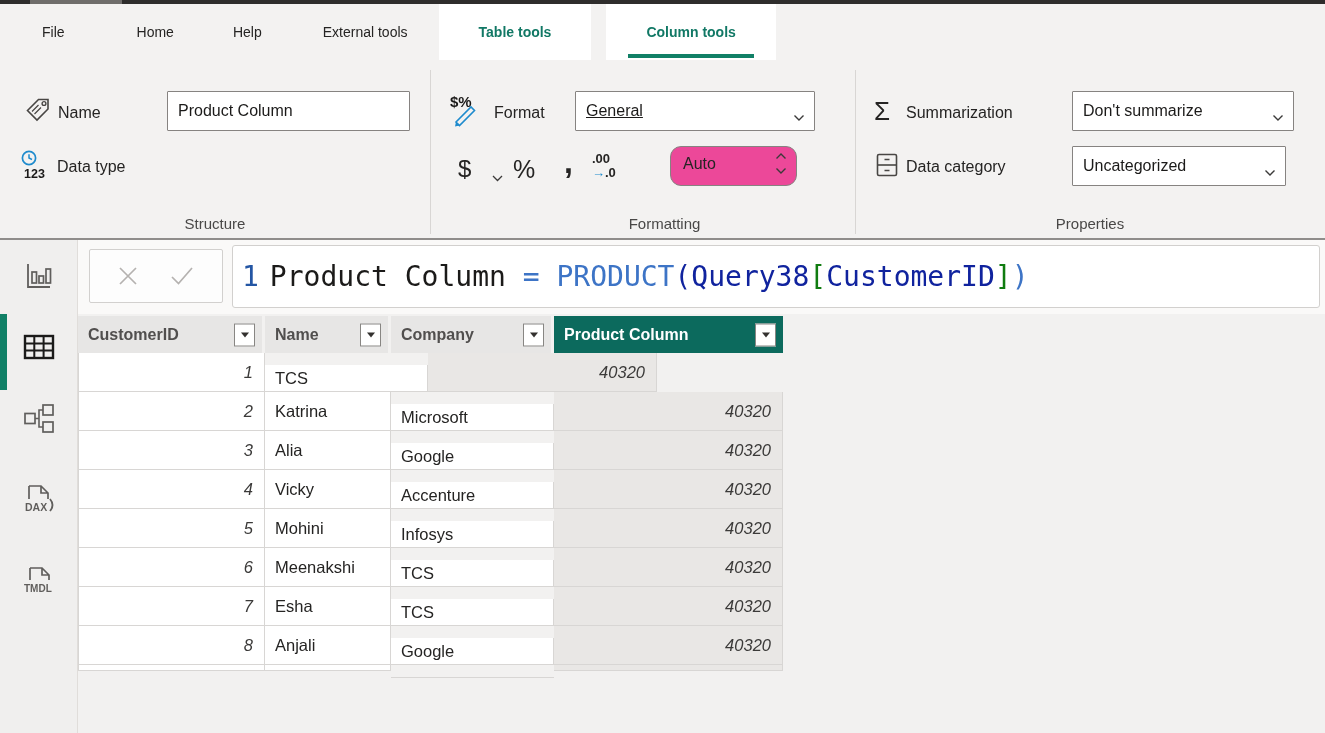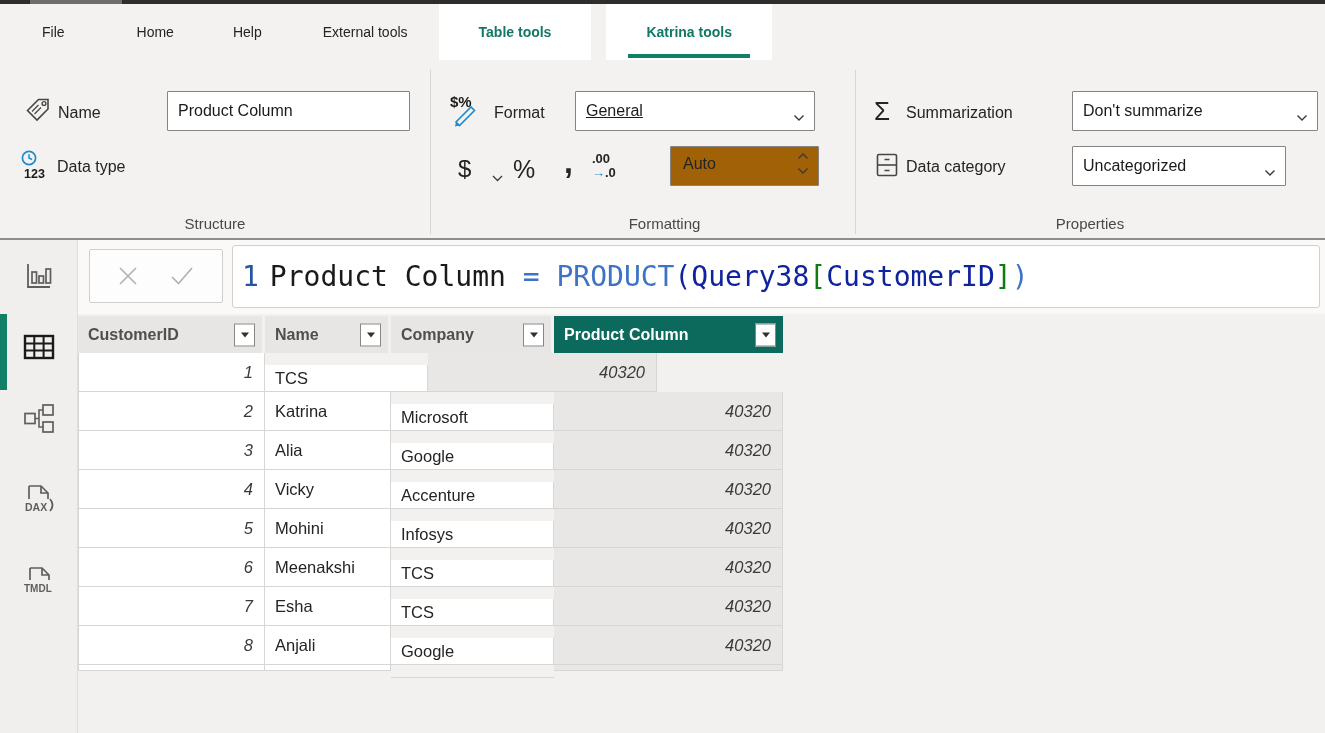--- a/index.html
+++ b/index.html
@@ -46,27 +46,27 @@
   .i-format { left:448px; top:33px; }
   .l-format { left:494px; top:44px; }
   .v-format { left:575px; top:31px; width:240px;text-decoration:underline; }
   .ib { position:absolute; color:#252423; cursor:default; }
   .i-dollar { left:458px; top:95px; font-size:24px; }
   .i-dchev { left:492px; top:108px; }
   .i-pct { left:513px; top:95px; font-size:25px; }
   .i-comma { left:564px; top:84px; font-size:32px; font-weight:700; }
   .i-dec { left:592px; top:92px; font-size:13px; font-weight:700; line-height:14px; text-align:left; width:36px; }
   .i-dec .arr { color:#1e8bcd; }
-  .spin { position:absolute; left:670px; top:86px; width:149px; height:40px; background:#a16207; border:1px solid #868381; border-radius:1px; }
+  .spin { position:absolute; left:670px; top:86px; width:127px; height:40px; background:#ec4899; border:1px solid #868381; border-radius:11px; }
   .spin .val { position:absolute; left:12px; top:8px; font-size:16px; }
   .spin .updown { position:absolute; right:9px; top:5px; display:flex; flex-direction:column; gap:7px; }
 
   .i-sigma { left:874px; top:36px; font-size:26px; font-weight:400; }
   .l-sum { left:906px; top:44px; }
-  .v-sum { left:1072px; top:31px; width:246px; }
+  .v-sum { left:1072px; top:31px; width:222px; }
   .i-cat { left:874px; top:92px; }
   .l-cat { left:906px; top:98px; }
   .v-cat { left:1072px; top:86px; width:214px; }
 
   
   .content { position:absolute; top:240px; left:0; right:0; bottom:0; }
   .sidebar { position:absolute; left:0; top:0; bottom:0; width:78px; background:#f0efee; border-right:1px solid #e0ddda; }
   .sideitem { position:absolute; left:0; width:78px; display:flex; justify-content:center; cursor:default; }
   .si-report { top:18px; } .si-data { top:88px; } .si-model { top:160px; } .si-dax { top:242px; } .si-tmdl { top:324px; }
   .active-bar { position:absolute; left:0; top:74px; width:7px; height:76px; background:#118066; }
@@ -103,21 +103,21 @@
   <div class="titlebar">
       <div class="nub"></div>
     </div>
 
   <div class="menubar">
     <div class="mtab t-file">File</div>
     <div class="mtab t-home">Home</div>
     <div class="mtab t-help">Help</div>
     <div class="mtab t-ext">External tools</div>
     <div class="mtab ctx t-table">Table tools</div>
-    <div class="mtab ctx active t-column">Katrina tools</div>
+    <div class="mtab ctx active t-column">Column tools</div>
   </div>
 
   <div class="ribbon">
     <div class="gdiv d1"></div>
     <div class="gdiv d2"></div>
 
     <span class="ricon i-name">
       <svg width="28" height="28" viewBox="0 0 28 28" fill="none">
           <path d="M3.5 14.5 L14.5 3.5 H24 V13 L13 24 Z" stroke="#484644" stroke-width="1.6"></path>
           <circle cx="20" cy="7.5" r="1.9" stroke="#484644" stroke-width="1.4"></circle>

